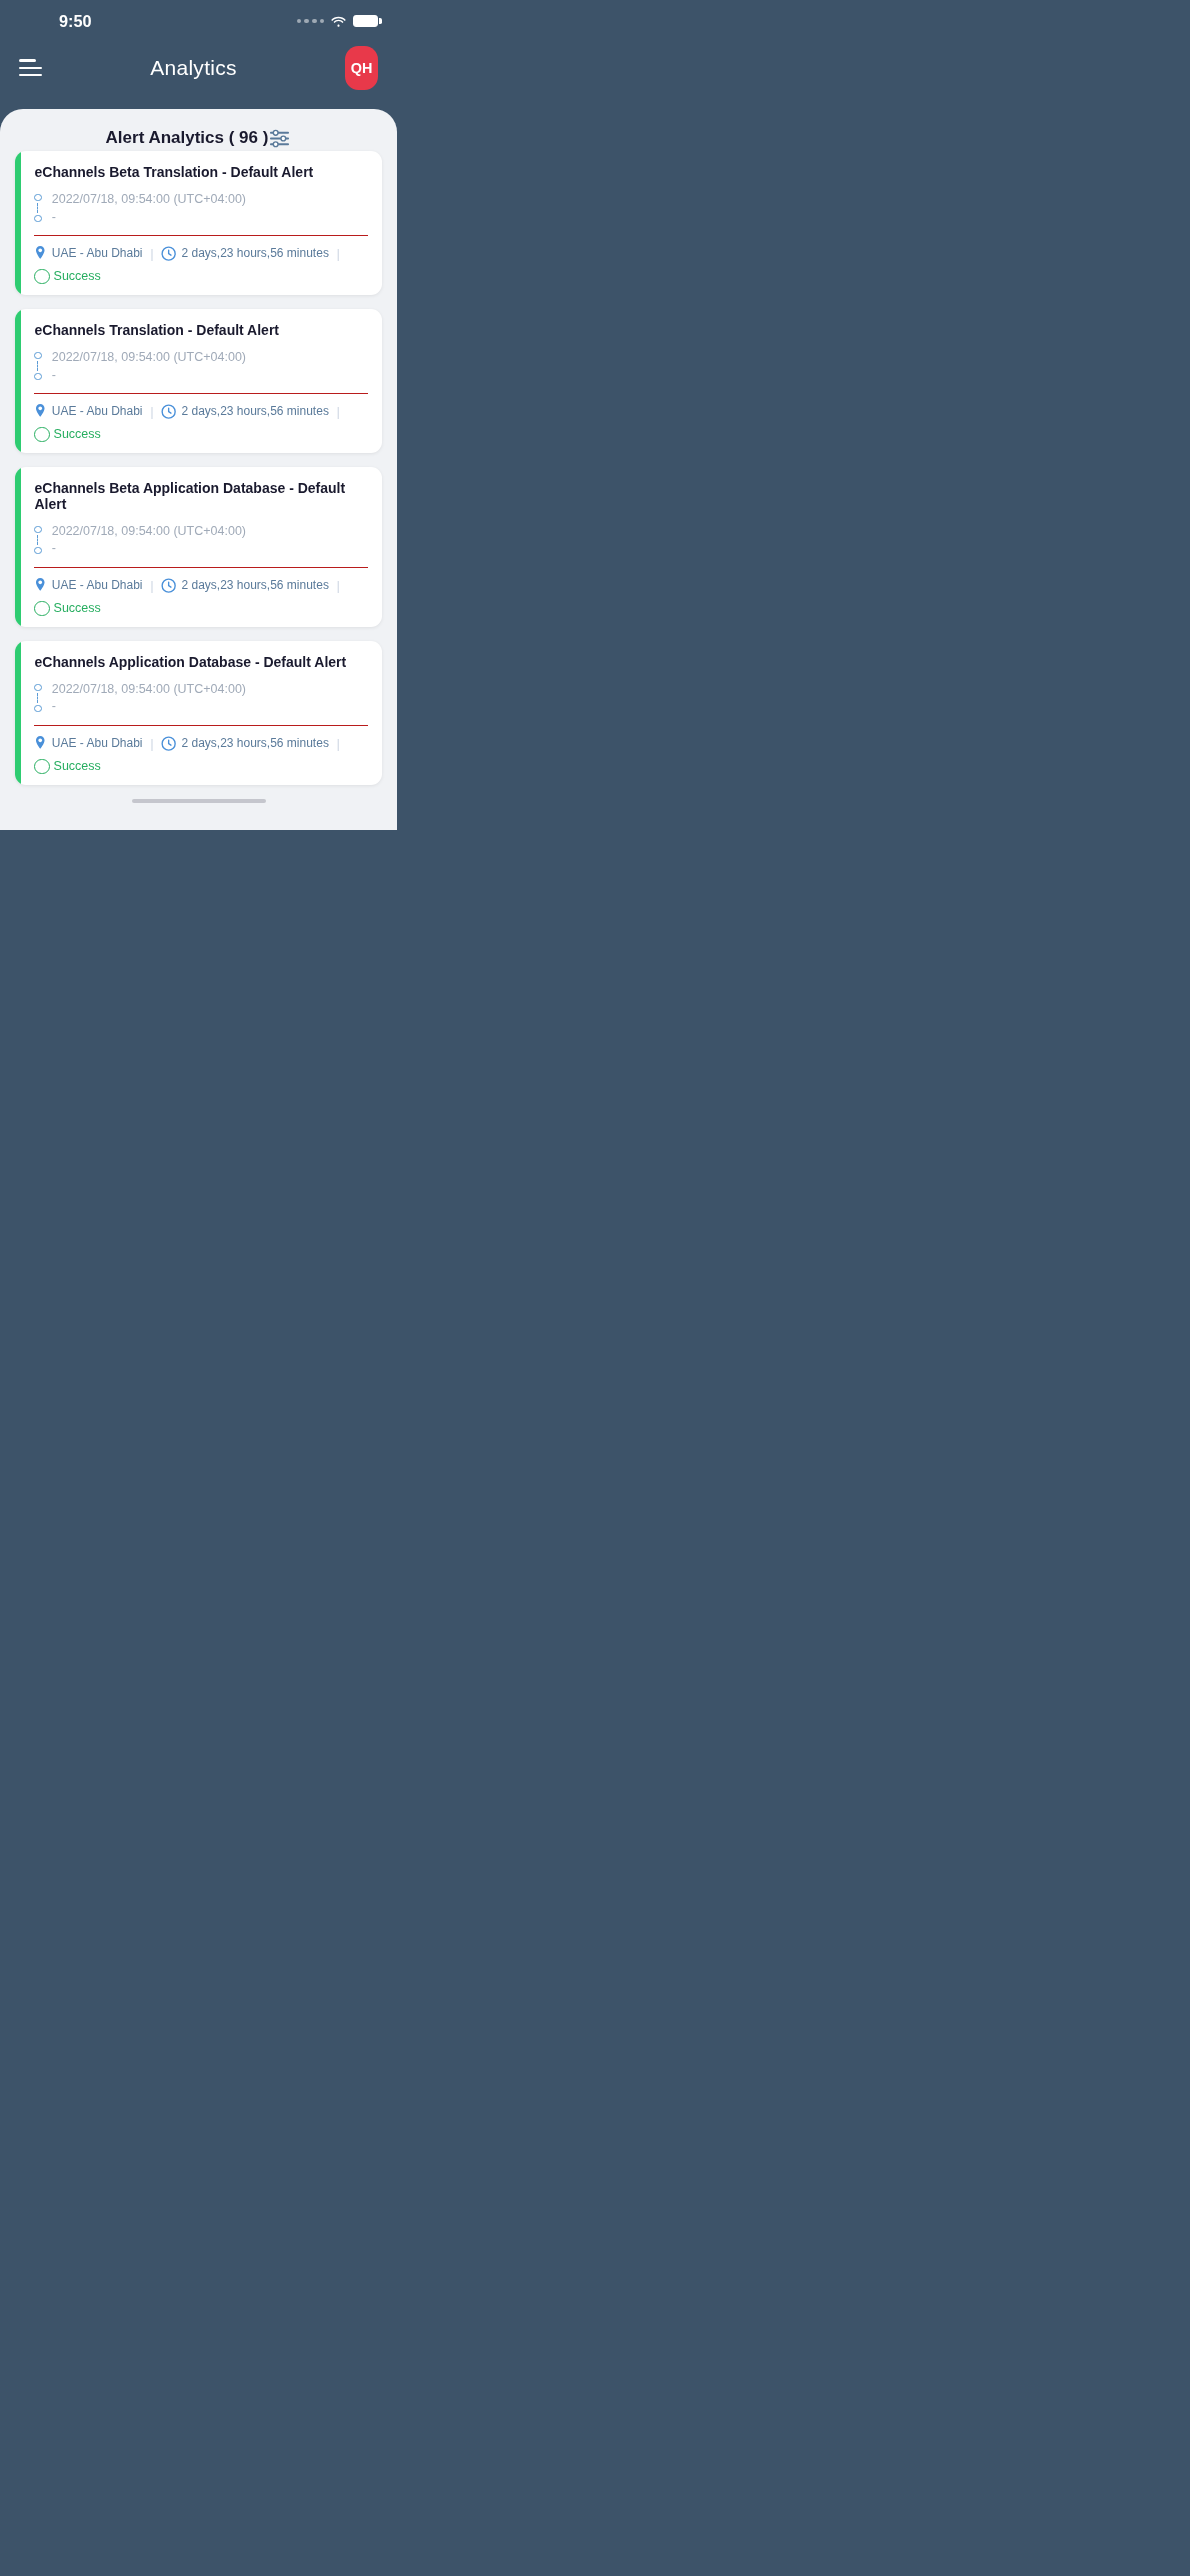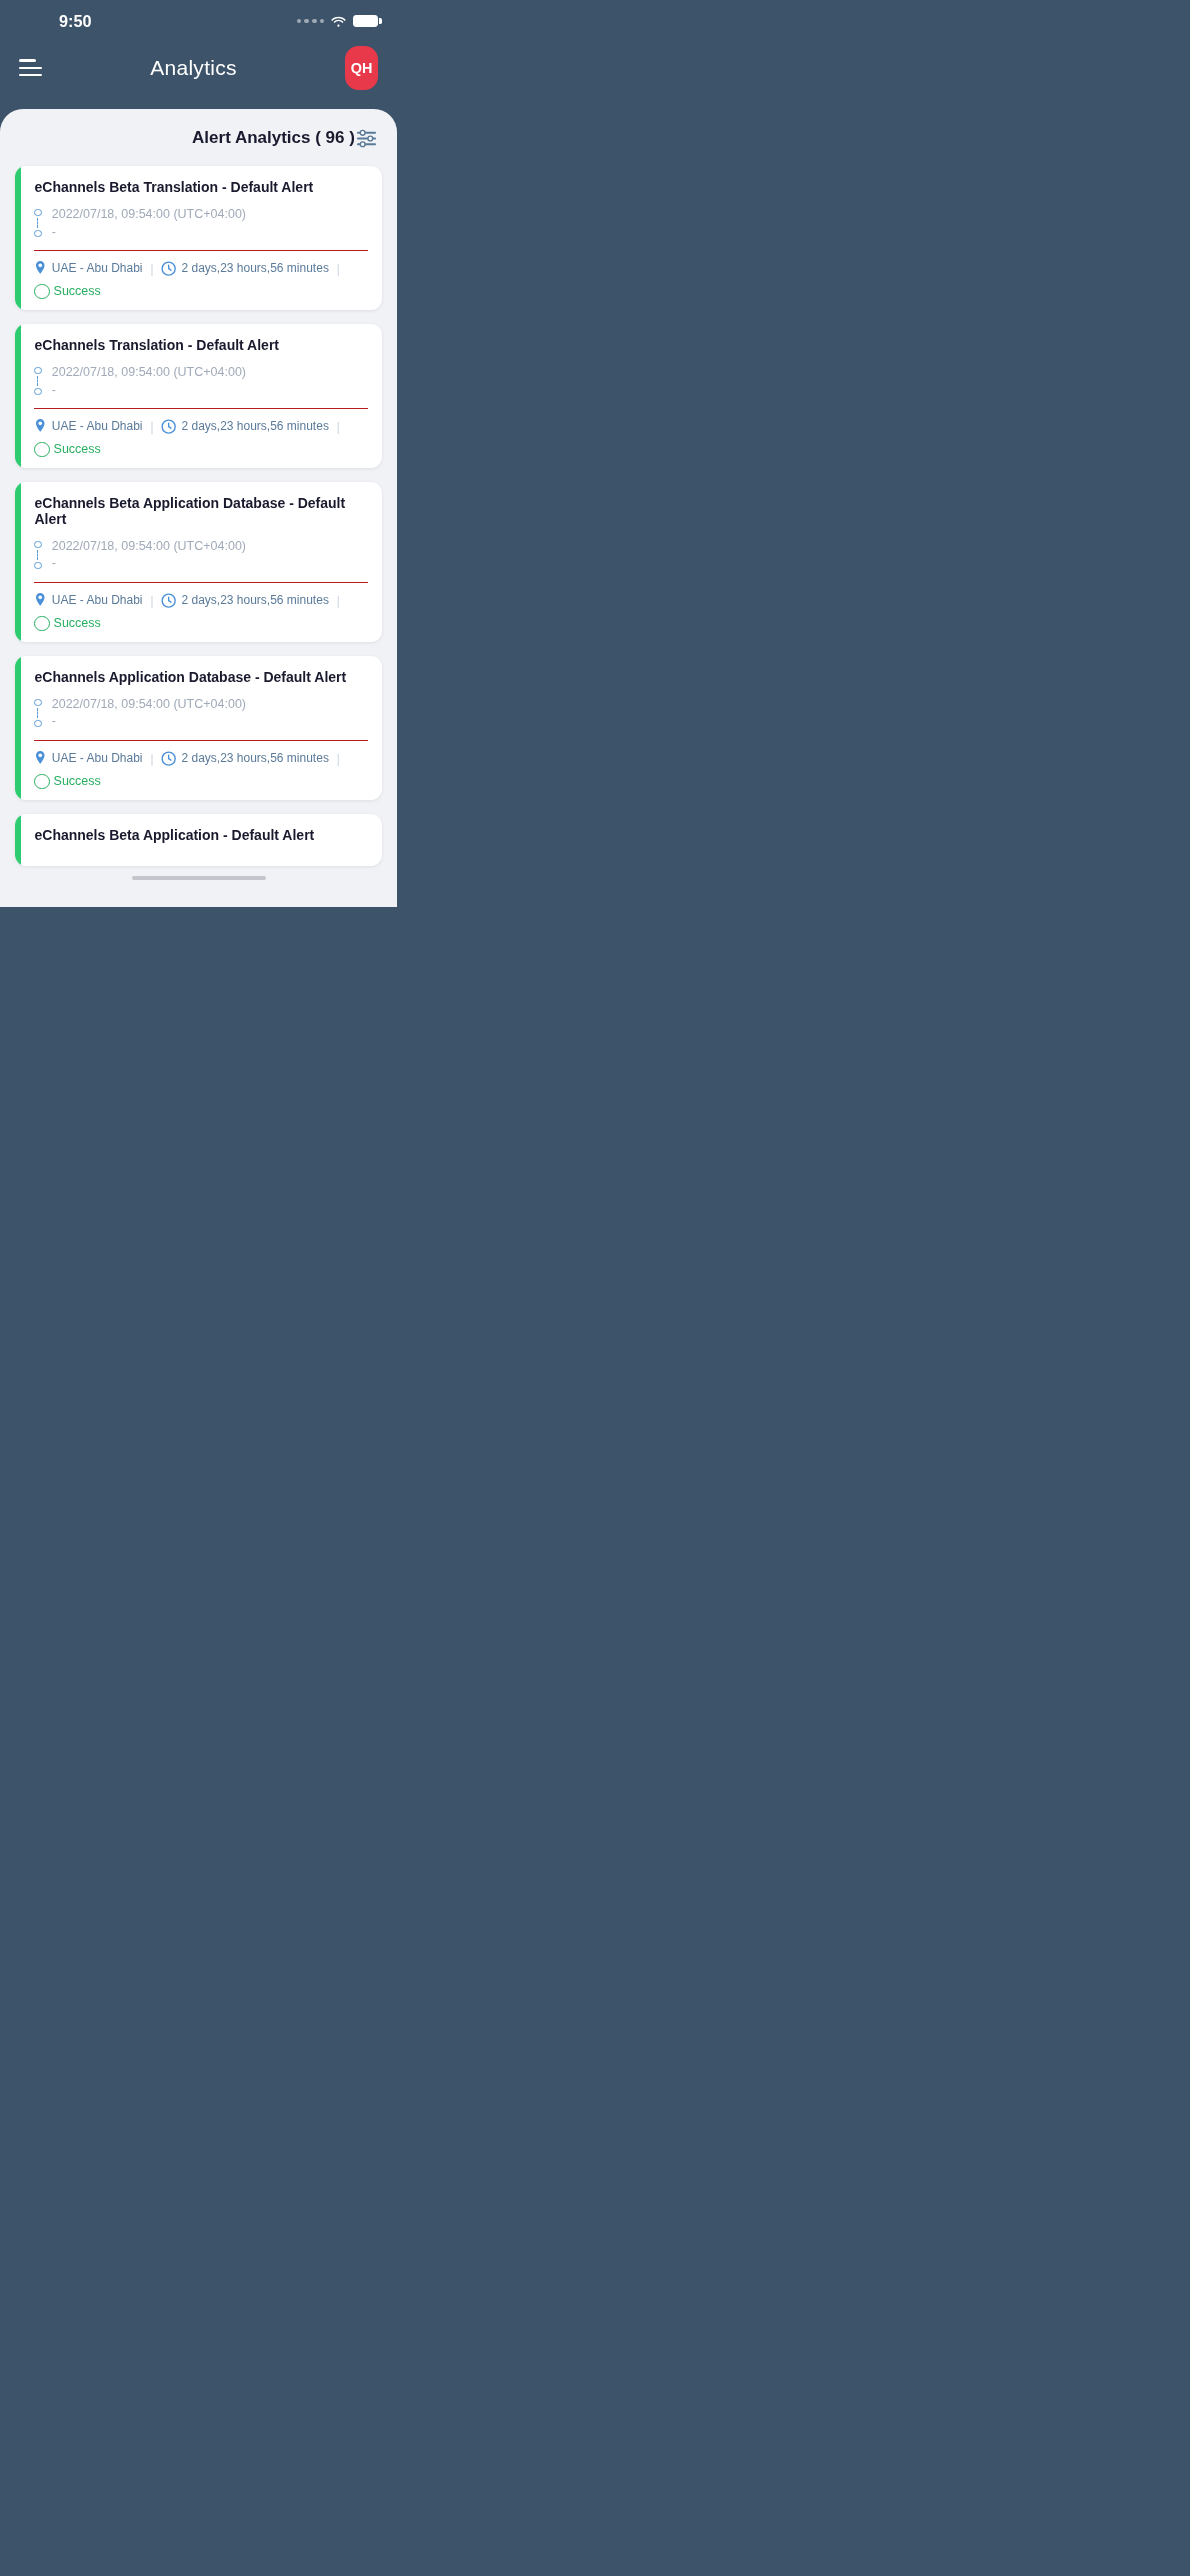--- a/index.html
+++ b/index.html
@@ -126,23 +126,23 @@
     .main-content {
       background: #f0f2f5;
       border-radius: 23px 23px 0 0;
       min-height: 719px;
       padding: 19px 15.3px;
     }
 
     
     .alert-header {
       display: flex;
-      justify-content: flex-end;
-      align-items: center;
-      margin-bottom: 17px;
+      justify-content: center;
+      align-items: center;
+      margin-bottom: 2px;
       padding: 0 3.8px;
     }
 
     .alert-title {
       font-size: 17px;
       font-weight: 700;
       color: #1a1a2e;
     }
 
     .filter-icon {
@@ -485,23 +485,17 @@
             </div>
             <span class="footer-divider">|</span>
             <div class="success-badge">
               <div class="success-circle">
               </div>
               <span>Success</span>
             </div>
           </div>
         </div>
       </div>
-      <div class="partial-card">
-        <div class="card-left-bar"></div>
-        <div class="card-content">
-          <div class="card-title">eChannels Beta Application - Default Alert</div>
-        </div>
-      </div>
     </div>
 
   <div class="home-indicator"></div>
 </div>
 
 
 </body></html>

